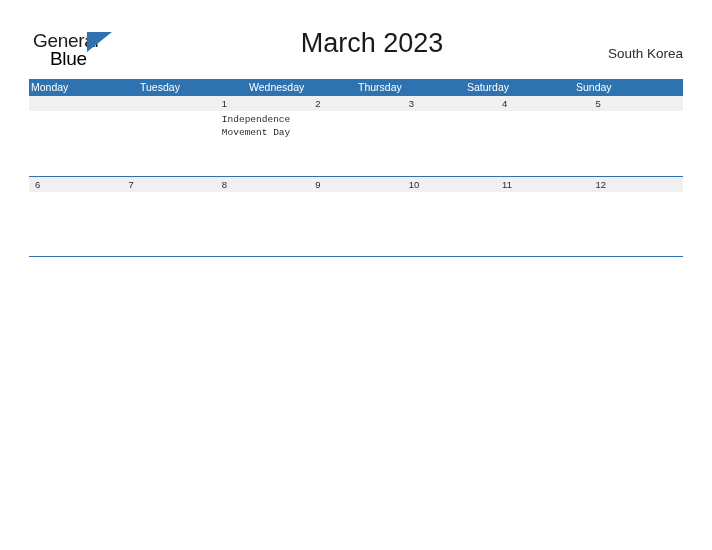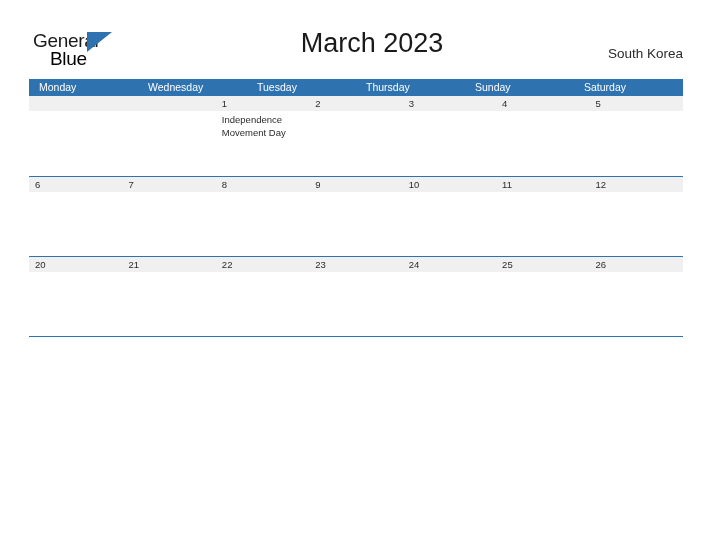--- a/index.html
+++ b/index.html
@@ -93,21 +93,21 @@
     display: flex;
     width: 100%;
     background: #2e72b0;
     height: 17px;
   }
   .weekday-cell {
     flex: 1 1 0;
     color: #ffffff;
     font-size: 10.5px;
     line-height: 17px;
-    padding-left: 10px;
+    padding-left: 2px;
     box-sizing: border-box;
     overflow: hidden;
     white-space: nowrap;
   }
 
   .week-row {
     width: 100%;
     border-top: 1.4px solid #2e72b0;
     height: 80px;
     box-sizing: border-box;
@@ -119,20 +119,21 @@
   .week-band {
     display: flex;
     width: 100%;
     background: #f0f0f0;
     height: 15px;
   }
   .week-body {
     display: flex;
     width: 100%;
     height: 63px;
+    font-family: Liberation Mono, monospace;
   }
   .day-num {
     flex: 1 1 0;
     font-size: 9.5px;
     line-height: 15px;
     color: #2b2b2b;
     padding-left: 6px;
     box-sizing: border-box;
     white-space: nowrap;
   }
@@ -162,25 +163,25 @@
   <div class="cal-title">March 2023</div>
 
   <div class="cal-region">South Korea</div>
 
 </div>
 
 <div class="calendar">
 
   <div class="weekday-row">
     <div class="weekday-cell">Monday</div>
+    <div class="weekday-cell">Tuesday</div>
     <div class="weekday-cell">Wednesday</div>
-    <div class="weekday-cell">Tuesday</div>
     <div class="weekday-cell">Thursday</div>
+    <div class="weekday-cell">Saturday</div>
     <div class="weekday-cell">Sunday</div>
-    <div class="weekday-cell">Saturday</div>
   </div>
 
   <div id="weeks-container">
       <div class="week-row">
         <div class="week-band">
           <div class="day-num"></div>
           <div class="day-num"></div>
           <div class="day-num">1</div>
           <div class="day-num">2</div>
           <div class="day-num">3</div>
@@ -213,40 +214,20 @@
           <div class="day-events"></div>
           <div class="day-events"></div>
           <div class="day-events"></div>
           <div class="day-events"></div>
           <div class="day-events"></div>
           <div class="day-events"></div>
           <div class="day-events"></div>
         </div>
       </div>
       <div class="week-row">
-        <div class="week-band">
-          <div class="day-num">20</div>
-          <div class="day-num">21</div>
-          <div class="day-num">22</div>
-          <div class="day-num">23</div>
-          <div class="day-num">24</div>
-          <div class="day-num">25</div>
-          <div class="day-num">26</div>
-        </div>
-        <div class="week-body">
-          <div class="day-events"></div>
-          <div class="day-events"></div>
-          <div class="day-events"></div>
-          <div class="day-events"></div>
-          <div class="day-events"></div>
-          <div class="day-events"></div>
-          <div class="day-events"></div>
-        </div>
-      </div>
-      <div class="week-row">
         <div class="week-body">
           <div class="day-events"></div>
           <div class="day-events"></div>
           <div class="day-events"></div>
           <div class="day-events"></div>
           <div class="day-events"></div>
           <div class="day-events"></div>
           <div class="day-events"></div>
         </div>
       </div>

